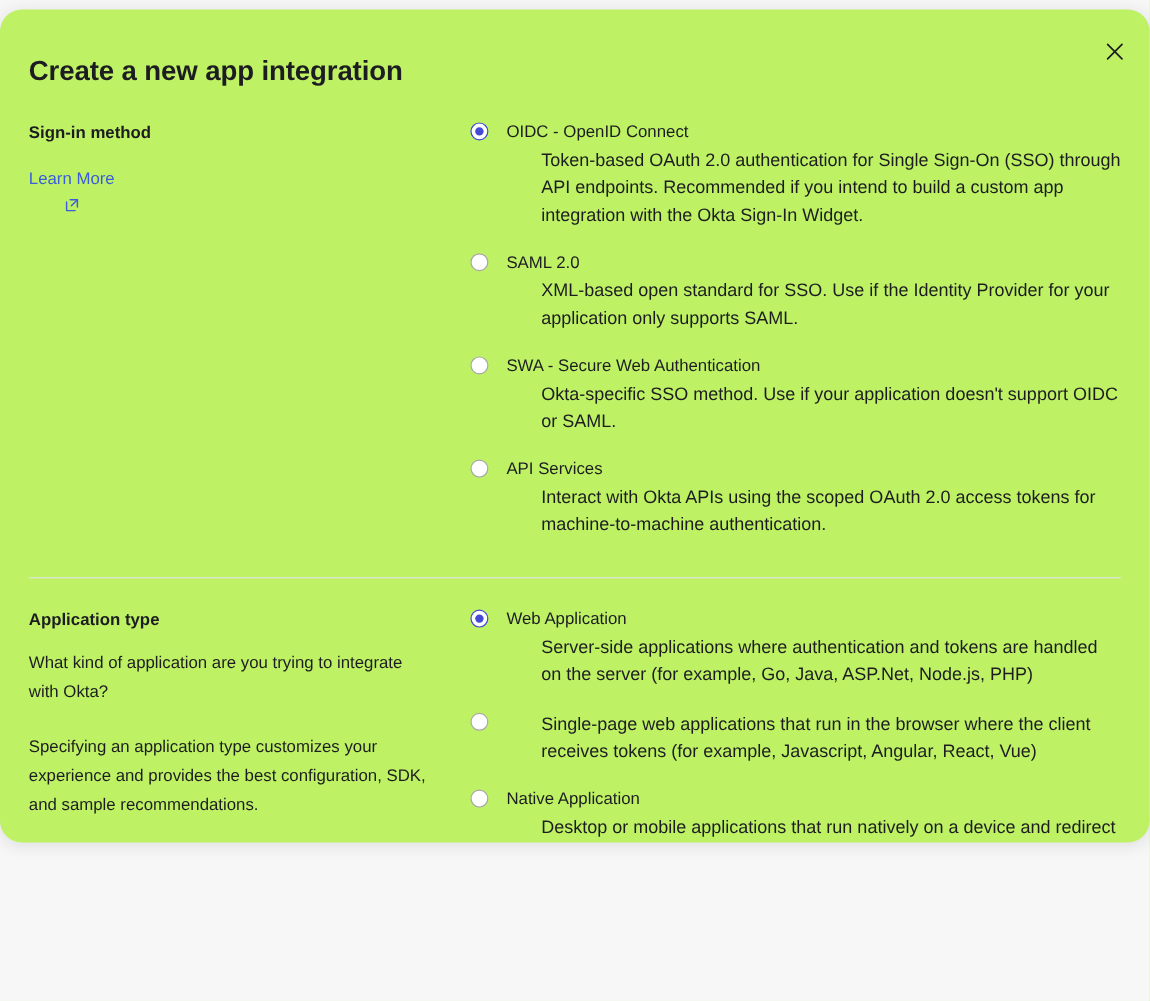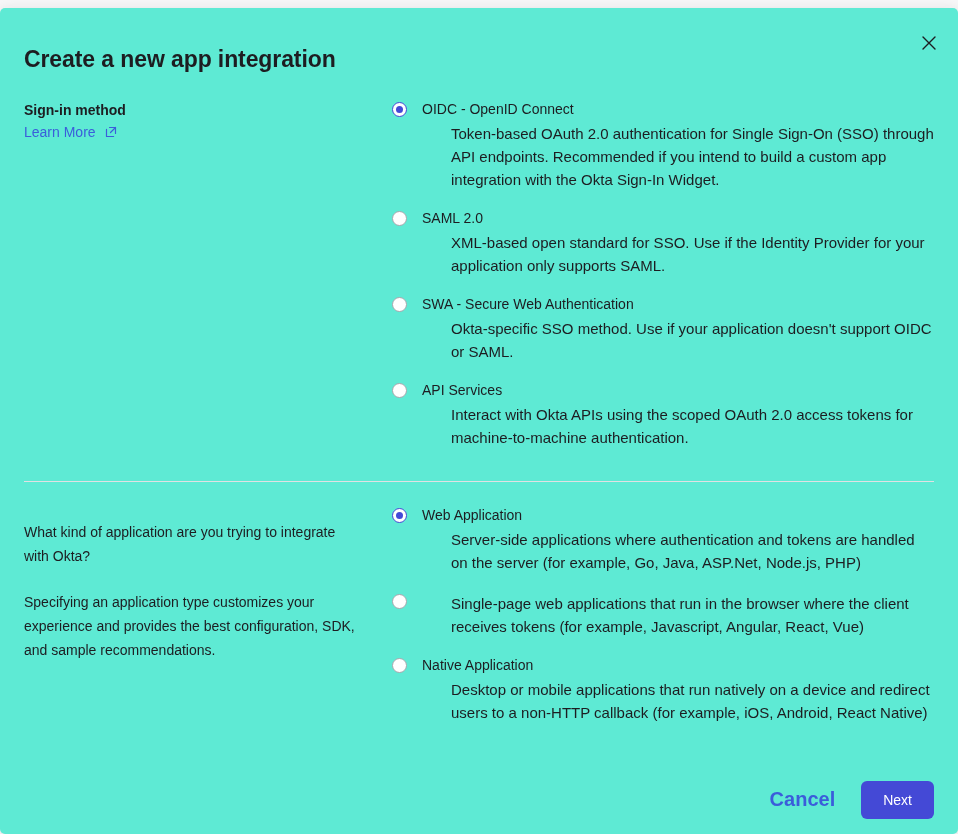--- a/index.html
+++ b/index.html
@@ -9,23 +9,23 @@
     width: 958px;
     height: 834px;
     background: #f7f7f8;
     font-family: "Liberation Sans", sans-serif;
   }
   .modal {
     position: absolute;
     left: 0;
     top: 8px;
     width: 958px;
-    height: 826px;
-    background: #5eead4;
-    border-radius: 5px;
+    height: 694px;
+    background: #bef264;
+    border-radius: 18px;
     box-shadow: 0 2px 14px rgba(29,29,33,0.12);
     overflow: hidden;
   }
   .close-btn {
     position: absolute;
     right: 14px;
     top: 20px;
     width: 30px;
     height: 30px;
     border: none;
@@ -63,26 +63,27 @@
   .sec-label {
     font-size: 14px;
     font-weight: 700;
     color: #1d1d21;
     line-height: 20px;
   }
   .learn-more {
     display: inline-flex;
     align-items: center;
     gap: 9px;
-    margin-top: 4px;
+    margin-top: 20px;
     font-size: 14px;
     color: #3b5dda;
     text-decoration: none;
     font-weight: 400;
     cursor: pointer;
+    flex-direction: column;
   }
   .learn-more .ext-icon { display: inline-flex; }
   .sec-desc {
     font-size: 14px;
     color: #1d1d21;
     line-height: 24px;
     margin-top: 14px;
     max-width: 340px;
   }
   .sec-desc.second { margin-top: 22px; }
@@ -226,20 +227,21 @@
         <div class="opt-desc">Interact with Okta APIs using the scoped OAuth 2.0 access tokens for machine-to-machine authentication.</div>
       </div>
 
     </div>
   </div>
 
   <div class="divider"></div>
 
   <div class="section" id="section-apptype">
     <div class="sec-left">
+      <div class="sec-label">Application type</div>
       <div class="sec-desc">What kind of application are you trying to integrate with Okta?</div>
       <div class="sec-desc second">Specifying an application type customizes your experience and provides the best configuration, SDK, and sample recommendations.</div>
     </div>
     <div class="options">
 
       <div class="option">
         <span class="radio checked"></span>
         <div class="opt-title">Web Application</div>
         <div class="opt-desc">Server-side applications where authentication and tokens are handled on the server (for example, Go, Java, ASP.Net, Node.js, PHP)</div>
       </div>

